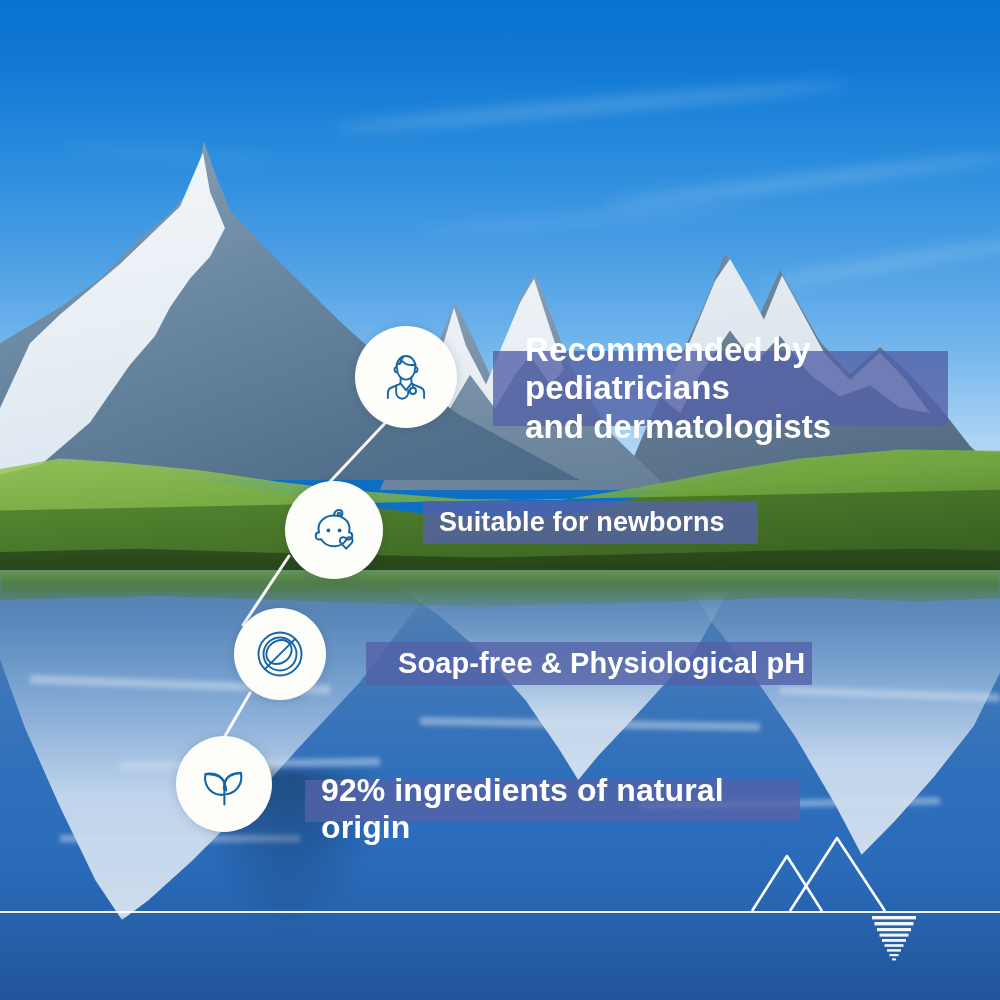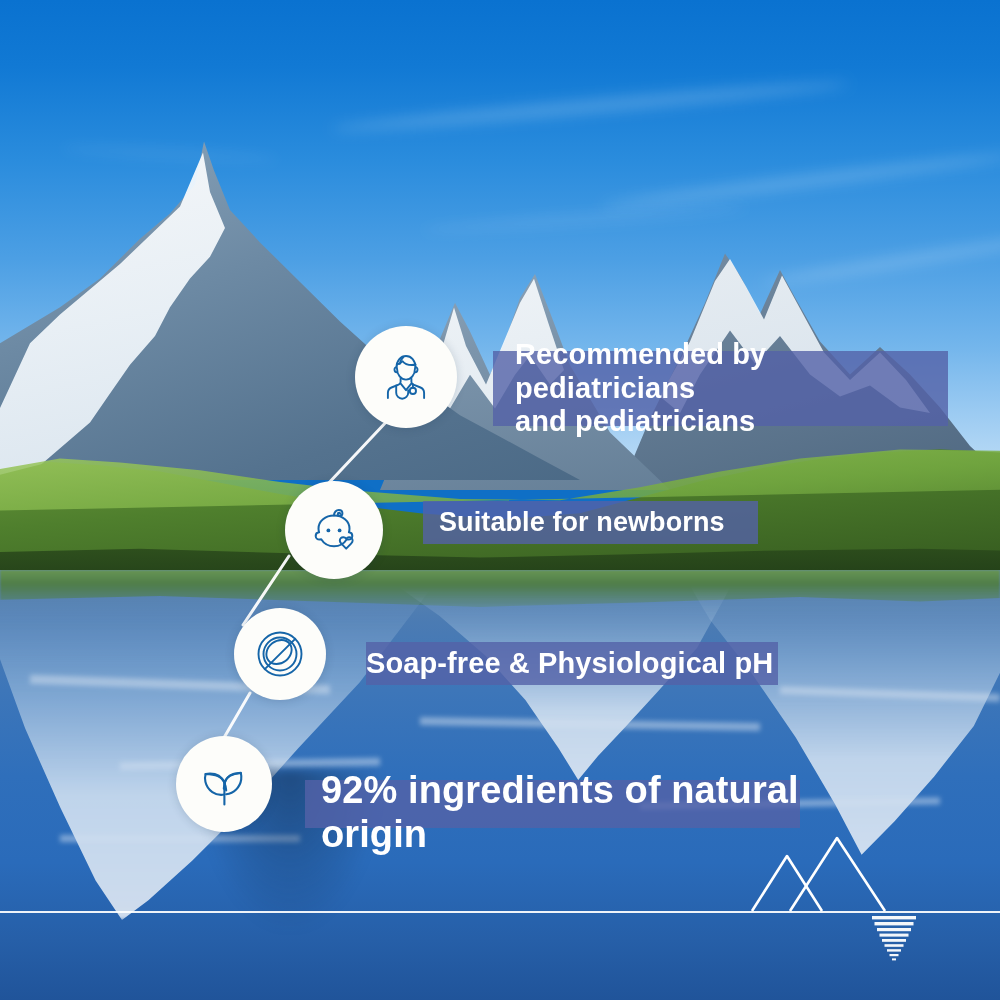--- a/index.html
+++ b/index.html
@@ -166,24 +166,24 @@
   .label{
     position:absolute;
     background:rgba(84,98,168,.80);
     color:#ffffff;
     font-weight:bold;
     letter-spacing:.1px;
     display:flex;align-items:center;
     box-sizing:border-box;
   }
   .label span{display:block;line-height:1.17;}
-  .label-1{left:493px;top:351px;width:455px;height:75px;padding:6px 0 6px 22px;font-size:29px;}
+  .label-1{left:493px;top:351px;width:455px;height:75px;padding:6px 0 6px 32px;font-size:33px;}
   .label-2{left:423px;top:501px;width:335px;height:43px;padding:0 0 0 16px;font-size:27px;}
-  .label-3{left:366px;top:642px;width:412px;height:43px;padding:0 0 0 0;font-size:29px;}
-  .label-4{left:305px;top:780px;width:495px;height:48px;padding:16px 0 0 16px;font-size:38px;}
+  .label-3{left:366px;top:642px;width:446px;height:43px;padding:0 0 0 32px;font-size:29px;text-align:right;}
+  .label-4{left:305px;top:780px;width:495px;height:42px;padding:16px 0 0 16px;font-size:32px;}
 
   
   .brandmark{position:absolute;left:720px;top:812px;width:250px;height:150px;pointer-events:none;}
   .waterline{
     position:absolute;left:0;top:911px;width:1000px;height:2px;
     background:rgba(255,255,255,.92);
   }
 </style>
 </head>
 <body>
@@ -281,21 +281,21 @@
         <path d="M33.2 41.2c7.7-1 13.9-6.9 15-14.7.3-2.3.1-4.6-.4-6.7-7.9 1-14.5 3.1-16.3 9.8"></path>
         <path d="M48 20.3c-6.6-.5-13.2 1.4-15.8 8.3-.8 2-1.2 4.4-1.4 7"></path>
         <path d="M31.4 29.4V51.5"></path>
       </svg>
     </span>
   </div>
 
   <div class="label label-1">
     <div>
       <span>Recommended by pediatricians</span>
-      <span>and pediatricians</span>
+      <span>and dermatologists</span>
     </div>
   </div>
 
   <div class="label label-2">
     <span>Suitable for newborns</span>
   </div>
 
   <div class="label label-3">
     <span>Soap-free &amp; Physiological pH</span>
   </div>

